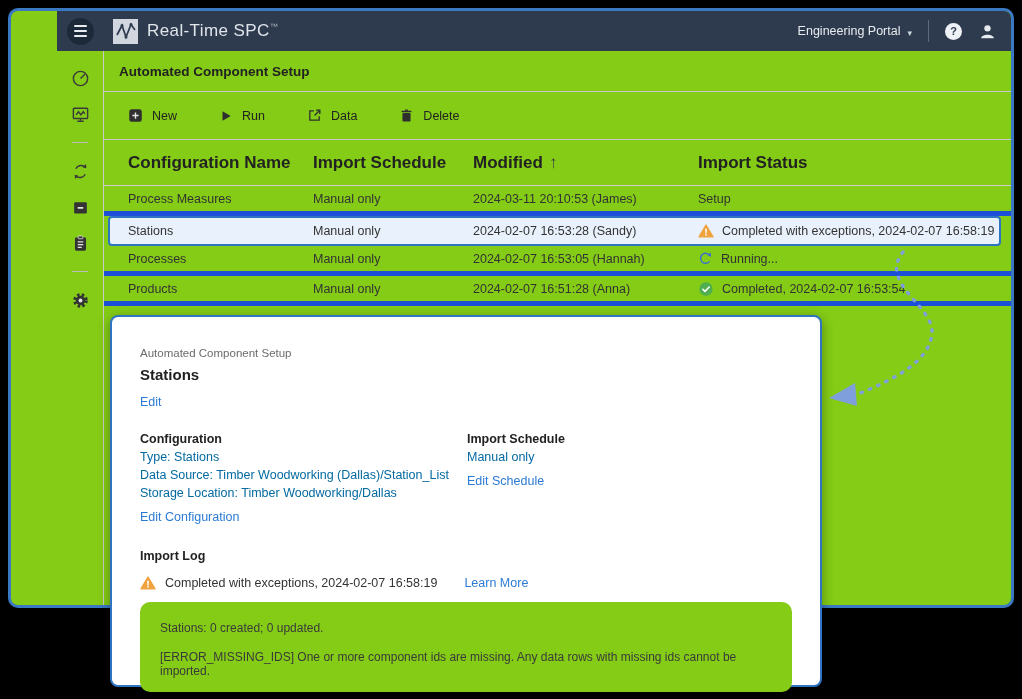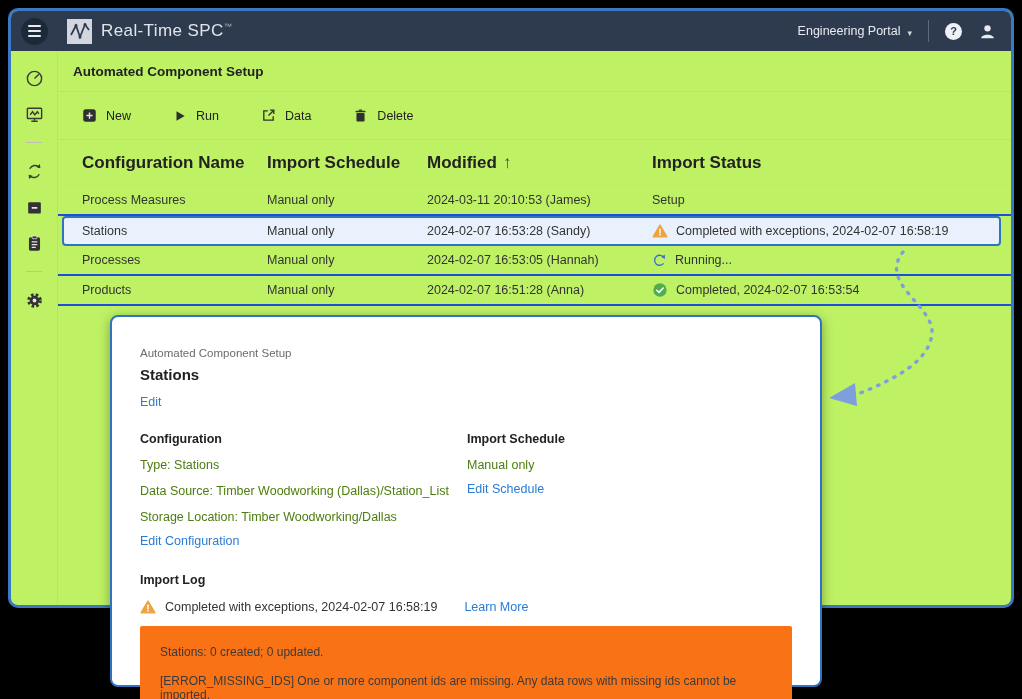--- a/index.html
+++ b/index.html
@@ -1,20 +1,20 @@
 <!DOCTYPE html>
 <html><head>
 <meta charset="utf-8">
 <style>
   * { margin:0; padding:0; box-sizing:border-box; }
   html,body { width:1022px; height:699px; background:#000; font-family:"Liberation Sans", sans-serif; overflow:hidden; position:relative; }
 
   
   .app-window { position:absolute; left:8px; top:8px; width:1006px; height:600px;
-    border:3px solid #3a78c2; border-radius:10px; background:#bef264; overflow:hidden; }
+    border:3px solid #3a78c2; border-radius:10px; background:#84cc16; overflow:hidden;padding-left:46px; }
 
   
   .topbar { height:40px; background:#2e3b4e; display:flex; align-items:center; padding:0 14px 0 10px; }
   .hamburger { width:27px; height:27px; border-radius:50%; background:#1b2939; display:flex; flex-direction:column; justify-content:center; align-items:center; gap:3px; cursor:pointer; }
   .hamburger span { display:block; width:13px; height:2px; background:#e8ecf0; border-radius:1px; }
   .logo-box { margin-left:18px; width:27px; height:27px; }
   .app-title { color:#dfe5ea; font-size:17px; margin-left:8px; letter-spacing:.4px; font-weight:400; }
   .app-title sup { font-size:8px; color:#aab4bf; }
   .topbar-right { margin-left:auto; display:flex; align-items:center; }
   .portal { color:#e8ecf0; font-size:12.5px; display:flex; align-items:flex-end; gap:7px; cursor:pointer; }
@@ -33,42 +33,42 @@
   .page-header { height:41px; border-bottom:1px solid #c9c9c9; display:flex; align-items:center; padding-left:15px; }
   .page-header h1 { font-size:13.5px; color:#222; font-weight:bold; }
 
   .toolbar { height:48px; border-bottom:1px solid #c9c9c9; display:flex; align-items:center; padding-left:24px; gap:42px; }
   .tb-btn { display:flex; align-items:center; gap:9px; font-size:12.5px; color:#222; cursor:pointer; }
 
   
   .grid-cols { display:grid; grid-template-columns:185px 160px 225px 1fr; align-items:center; }
   .table-header { height:46px; padding-left:24px; border-bottom:1px solid #cfcfcf; font-weight:bold; font-size:17px; color:#222; }
   .table-header .sort { font-weight:normal; margin-left:6px; color:#444; }
-  .row { height:30px; padding-left:24px; font-size:12.5px; color:#333; border-bottom:2px solid #1d4ed8; cursor:pointer; }
+  .row { height:30px; padding-left:24px; font-size:12.5px; color:#333; border-bottom:5px solid #1d4ed8; cursor:pointer; }
   .row .status-cell, .table-header .status-head { display:flex; align-items:center; gap:8px; }
   .row.selected { border:2px solid #2e74c0; border-radius:4px; background:#e9f2fc; margin-left:4px; margin-right:10px; padding-left:18px; }
   .row svg { flex:0 0 auto; }
 
   
   .detail-panel { position:absolute; left:110px; top:315px; width:712px; height:372px;
     background:#fff; border:2px solid #2e74c0; border-radius:8px; padding:30px 28px 0 28px;
     box-shadow:0 3px 12px rgba(0,0,0,.35); }
   .eyebrow { font-size:11.5px; color:#6b6b6b; }
   .panel-title { font-size:15px; font-weight:bold; color:#1f1f1f; margin-top:7px; }
   .link { color:#2b7bd4; font-size:12.5px; cursor:pointer; }
   .panel-edit { margin-top:12px; display:inline-block; }
   .panel-cols { display:flex; margin-top:22px; }
   .col-left { width:327px; }
   .sec-head { font-size:12.5px; font-weight:bold; color:#222; }
-  .sec-line { font-size:12.5px; color:#4d7c0f; margin-top:12px; }
+  .sec-line { font-size:12.5px; color:#0369a1; margin-top:4px; }
   .sec-link { display:inline-block; margin-top:10px; }
   .import-log-head { margin-top:24px; }
   .log-status { display:flex; align-items:center; margin-top:12px; gap:9px; font-size:12.5px; color:#333; }
   .log-status .link { margin-left:18px; }
-  .log-box { margin-top:11px; background:#f97316; border-radius:2px; padding:19px 20px; height:90px; }
+  .log-box { margin-top:11px; background:#84cc16; border-radius:10px; padding:19px 20px; height:90px; }
   .log-box p { font-size:12px; color:#3a3a3a; margin-bottom:15px; }
 
   
   .pointer-arrow { position:absolute; left:810px; top:238px; width:150px; height:175px; pointer-events:none; }
 </style>
 </head>
 <body>
 
 <div class="app-window">
 

